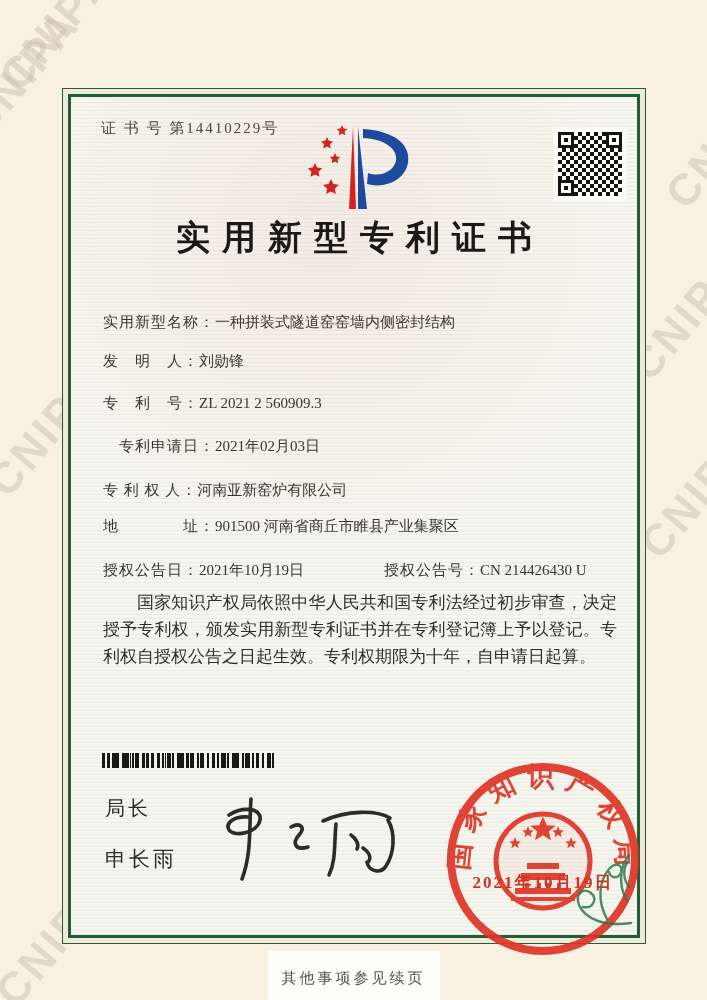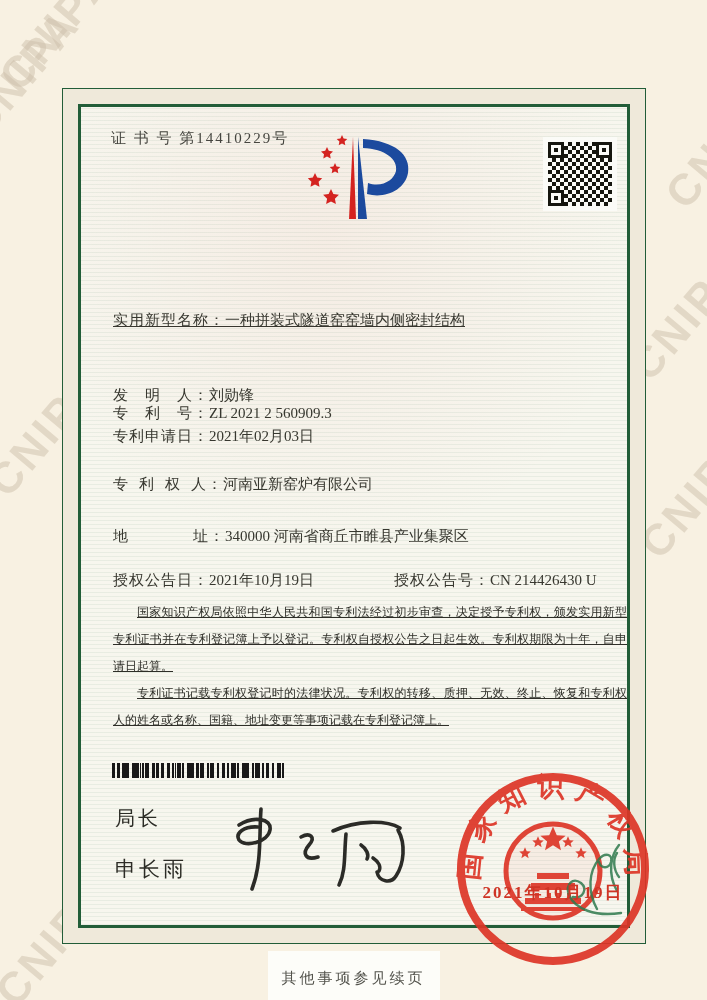--- a/index.html
+++ b/index.html
@@ -24,21 +24,21 @@
   .wm7{left:648px; top:120px;}
   .wm-pink{
     position:absolute; left:330px; top:300px;
     font:700 58px "Liberation Sans",sans-serif;
     color:#dca49c; opacity:.38; letter-spacing:8px;
     transform:rotate(-38deg); pointer-events:none;
   }
   
   .cert{
     position:absolute; left:62px; top:88px; width:584px; height:856px;
-    border:1px solid #225d38; padding:15px; box-sizing:border-box;
+    border:1px solid #225d38; padding:5px; box-sizing:border-box;
     background:#efe9da;
   }
   .cert-inner{
     position:relative; width:100%; height:100%; box-sizing:border-box;
     border:3px solid #225d38;
     background:
       radial-gradient(circle at 45% 16%, rgba(228,150,140,0.10), transparent 42%),
       repeating-linear-gradient(0deg, rgba(46,112,76,0.075) 0 1px, transparent 1px 4px),
       #f7f6ee;
   }
@@ -53,26 +53,26 @@
   .qr-f::after{content:""; position:absolute; left:3px; top:3px; width:4px; height:4px; background:#16160f;}
   .qr-f.tl{left:0; top:0;} .qr-f.tr{right:0; top:0;} .qr-f.bl{left:0; bottom:0;}
   .title{
     position:absolute; left:0; right:0; top:118px; text-align:center;
     font-size:34px; font-weight:700; color:#191915;
     letter-spacing:12px; text-indent:12px;
   }
   
   .fields{position:absolute; left:32px; right:28px; top:204px; font-size:15px;}
   .row{position:absolute; left:0; right:0; white-space:nowrap; color:#37372f;}
-  .r1{top:0;text-decoration:underline;} .r2{top:51px;margin-top:24px;} .r3{top:93px;} .r4{top:116px;} .r5{top:164px;font-family:Liberation Mono, monospace;} .r6{top:216px;} .r7{top:260px;}
+  .r1{top:12px;} .r2{top:51px;} .r3{top:93px;} .r4{top:136px;margin-left:16px;} .r5{top:180px;} .r6{top:216px;} .r7{top:260px;}
   .row .lab{letter-spacing:1px;}
   .pair2{margin-left:80px;}
   
   .paras{position:absolute; left:32px; top:492px; width:514px;
-    font-size:12px; line-height:27px; text-align:justify; color:#2e2e28;text-decoration:underline;}
+    font-size:17px; line-height:27px; text-align:justify; color:#2e2e28;}
   .paras p{margin:0; text-indent:2em;}
   
   .barcode{position:absolute; left:31px; top:656px; width:172px; height:15px;
     background-image:
       repeating-linear-gradient(90deg,#181818 0 2px,transparent 2px 5px),
       repeating-linear-gradient(90deg,#181818 0 1px,transparent 1px 7px),
       repeating-linear-gradient(90deg,#181818 0 3px,transparent 3px 11px);
   }
   
   .director-title{position:absolute; left:34px; top:698px; font-size:20px; letter-spacing:3px; color:#2c2c26;}
@@ -126,48 +126,48 @@
       </div>
 
       <div class="qr">
         <div class="qr-mod">
           <div class="qr-f tl"></div>
           <div class="qr-f tr"></div>
           <div class="qr-f bl"></div>
         </div>
       </div>
 
+      <div class="title">实用新型专利证书</div>
 
       <div class="fields">
         <div class="row r1">
           <span class="lab">实用新型名称：</span><span>一种拼装式隧道窑窑墙内侧密封结构</span>
         </div>
         <div class="row r2">
           <span class="lab">发　明　人：</span><span>刘勋锋</span>
         </div>
         <div class="row r3">
           <span class="lab">专　利　号：</span><span>ZL 2021 2 560909.3</span>
         </div>
         <div class="row r4">
           <span class="lab">专利申请日：</span><span>2021年02月03日</span>
         </div>
         <div class="row r5">
           <span class="lab">专 利 权 人：</span><span>河南亚新窑炉有限公司</span>
         </div>
         <div class="row r6">
-          <span class="lab">地　　　　址：</span><span>340000 河南省商丘市睢县产业集聚区</span>
+          <span class="lab">地　　　　址：</span><span>901500 河南省商丘市睢县产业集聚区</span>
         </div>
         <div class="row r7">
           <span class="lab">授权公告日：</span><span>2021年10月19日</span><span class="lab pair2">授权公告号：</span><span>CN 214426430 U</span>
         </div>
       </div>
 
       <div class="paras">
         <p>国家知识产权局依照中华人民共和国专利法经过初步审查，决定授予专利权，颁发实用新型专利证书并在专利登记簿上予以登记。专利权自授权公告之日起生效。专利权期限为十年，自申请日起算。</p>
-        <p>专利证书记载专利权登记时的法律状况。专利权的转移、质押、无效、终止、恢复和专利权人的姓名或名称、国籍、地址变更等事项记载在专利登记簿上。</p>
       </div>
 
       <div class="barcode"></div>
 
       <div class="director-title">局长</div>
       <div class="director-name">申长雨</div>
 
       <div class="signature">
         <svg width="210" height="95" viewBox="0 0 210 95" fill="none" stroke="#2b2b27" stroke-width="3.6" stroke-linecap="round">
           <path d="M52,8 C50,34 53,62 43,88"></path>

